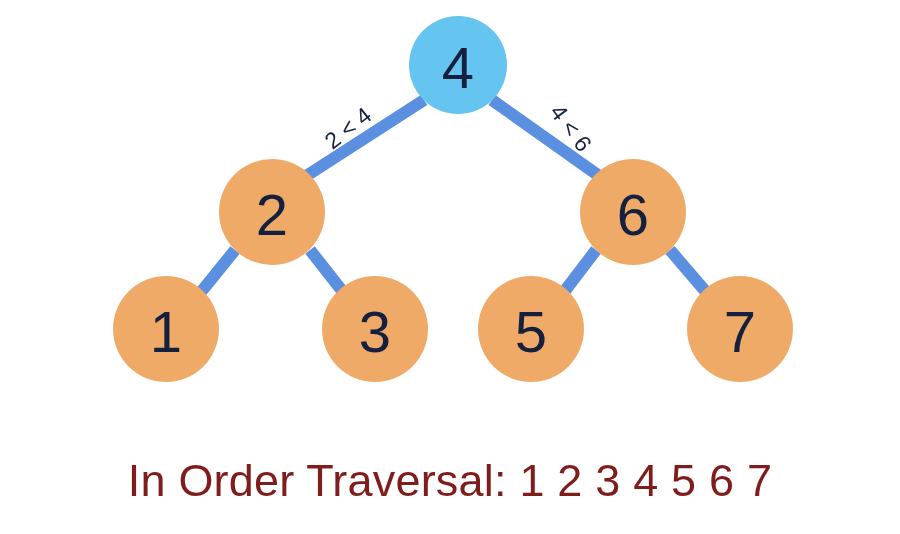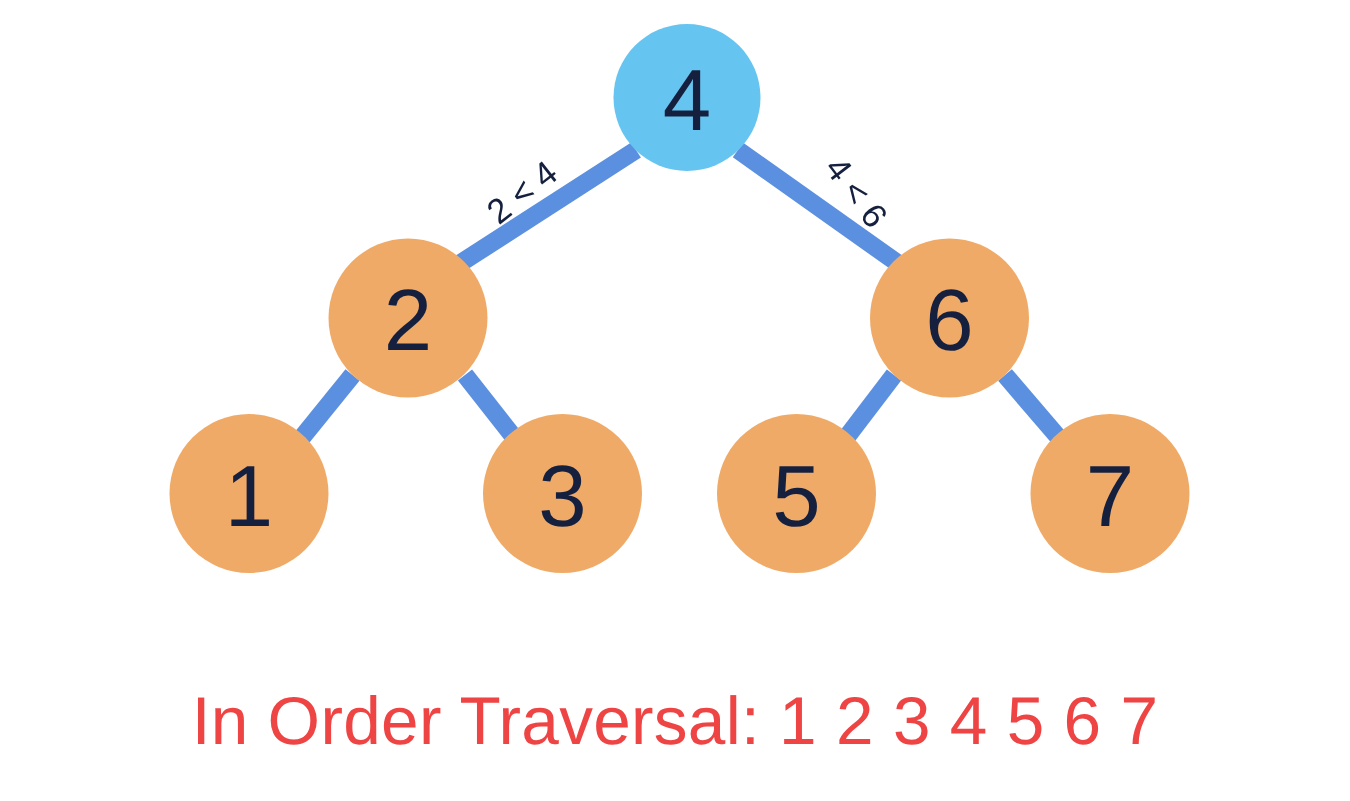--- a/index.html
+++ b/index.html
@@ -54,21 +54,21 @@
   }
   .caption {
     position: absolute;
     left: 0;
     top: 455px;
     width: 900px;
     text-align: center;
     font-family: "Liberation Sans", sans-serif;
     font-size: 45px;
     font-weight: 400;
-    color: #ef4444;
+    color: #7f1d1d;
     letter-spacing: 0.2px;
     white-space: nowrap;
   }
 </style>
 </head>
 <body>
 
 <div class="canvas">
 
   <svg class="tree-svg" viewBox="0 0 900 440">

